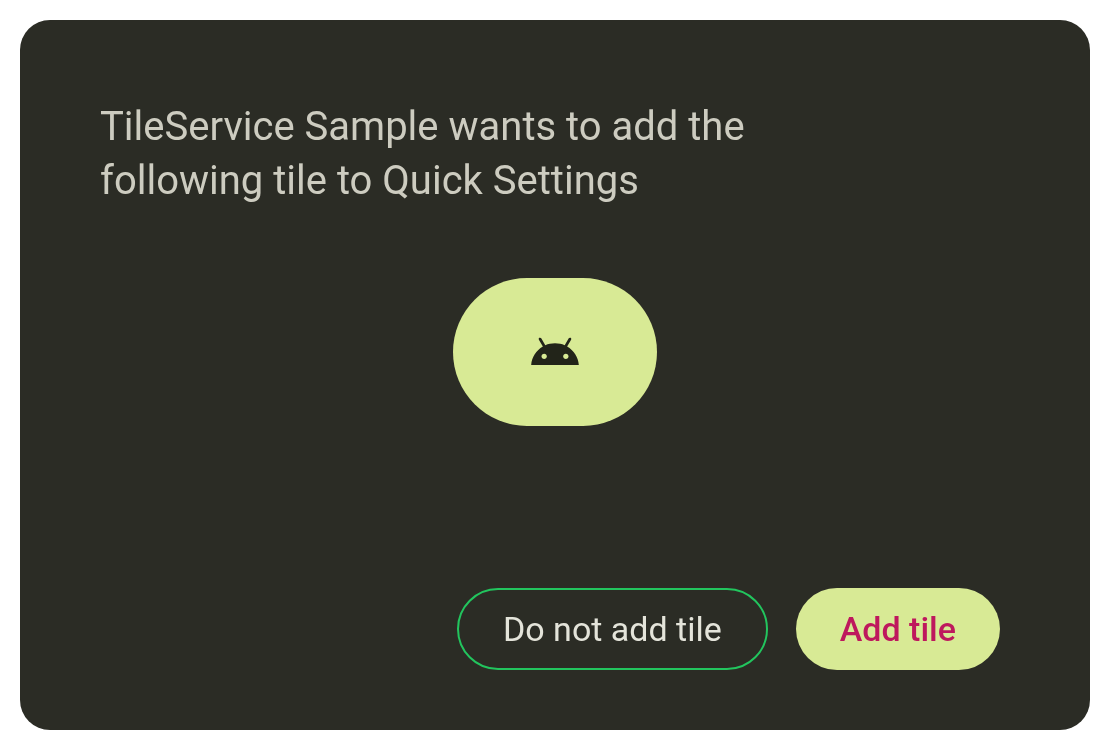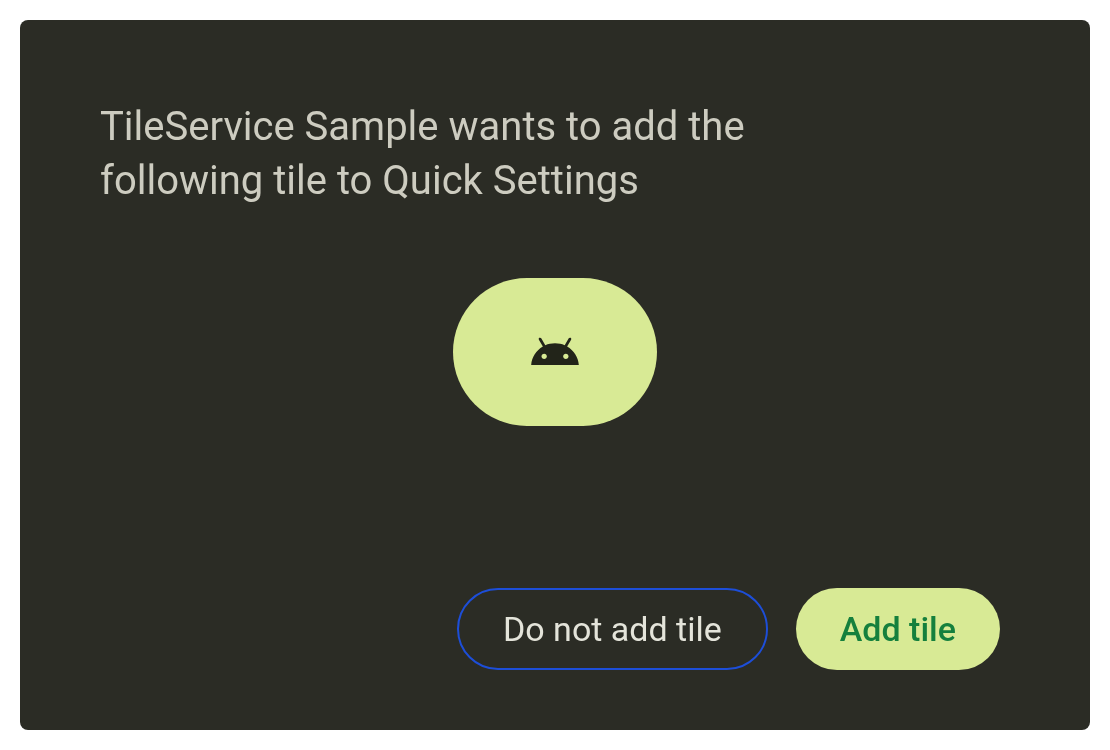--- a/index.html
+++ b/index.html
@@ -15,21 +15,21 @@
       display: flex;
       align-items: center;
       justify-content: center;
       font-family: 'Roboto', 'Helvetica Neue', Arial, sans-serif;
     }
 
     .dialog {
       width: 1070px;
       height: 710px;
       background: #2b2c25;
-      border-radius: 8px;
+      border-radius: 30px;
       padding: 80px 80px 60px 80px;
       display: flex;
       flex-direction: column;
     }
 
     .dialog-message {
       color: #cdccc0;
       font-size: 40px;
       line-height: 1.35;
       font-weight: 400;
@@ -87,26 +87,26 @@
       padding: 22px 44px;
       cursor: pointer;
       border: none;
       font-family: inherit;
       line-height: 1;
     }
 
     .btn-outline {
       background: transparent;
       color: #e4e4da;
-      border: 2px solid #1d4ed8;
+      border: 2px solid #22c55e;
     }
 
     .btn-filled {
       background: #d8ea95;
-      color: #15803d;
+      color: #be185d;
       font-weight: 500;
     }
   </style>
 </head>
 <body>
 
 <div class="dialog">
   <div class="dialog-message">TileService Sample wants to add the following tile to Quick Settings</div>
 
   <div class="tile-preview-row">

